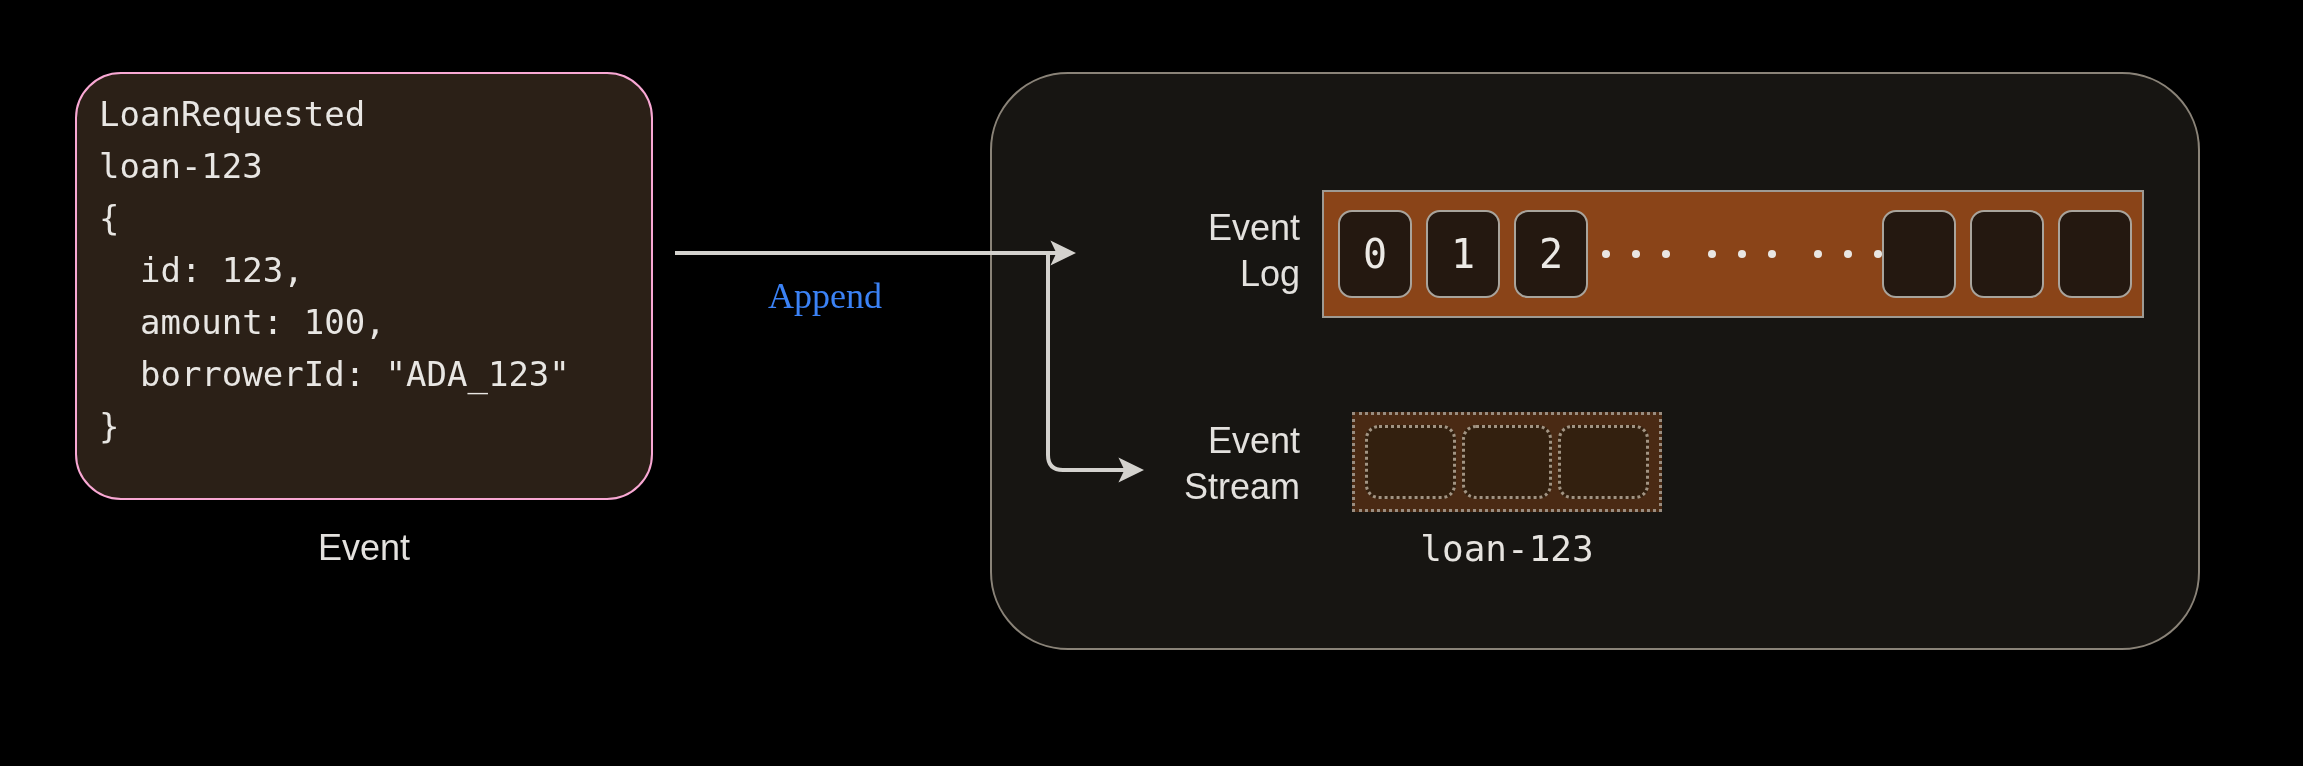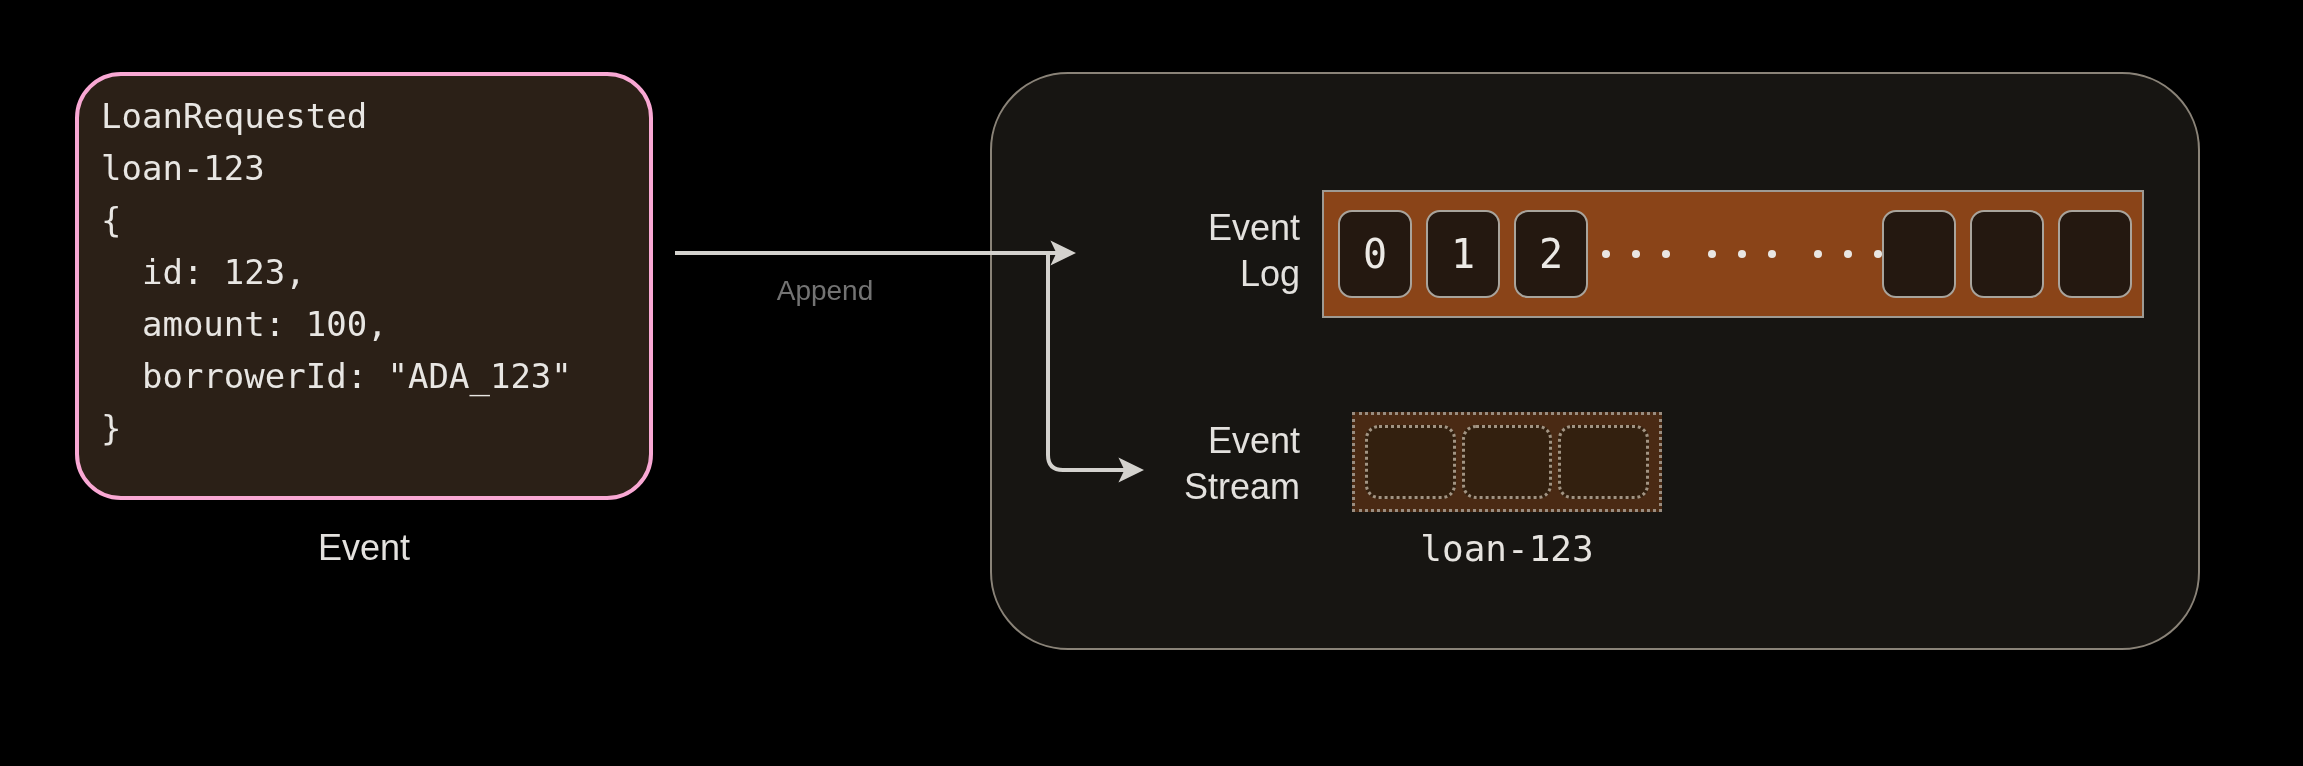--- a/index.html
+++ b/index.html
@@ -20,21 +20,21 @@
   }
 
   
   .event-card {
     position: absolute;
     left: 75px;
     top: 72px;
     width: 578px;
     height: 428px;
     background: #2b2017;
-    border: 4px solid #f9a8d4;
+    border: 2px solid #f9a8d4;
     border-radius: 46px;
     box-sizing: border-box;
   }
   .event-card-code {
     position: absolute;
     left: 22px;
     top: 14px;
     right: 10px;
     font-family: "DejaVu Sans Mono", "Liberation Mono", monospace;
     font-size: 34px;
@@ -191,23 +191,23 @@
     width: 2303px;
     height: 766px;
     pointer-events: none;
   }
   #append-label {
     position: absolute;
     left: 700px;
     top: 275px;
     width: 250px;
     text-align: center;
-    color: #737373;
-    font-size: 28px;
-    font-family: Liberation Sans, sans-serif;
+    color: #3b82f6;
+    font-size: 36px;
+    font-family: Liberation Serif, serif;
     white-space: nowrap;
   }
 </style>
 </head>
 <body>
 
 <div id="canvas">
 
   <div class="event-card">
     <div class="event-card-code">LoanRequested

